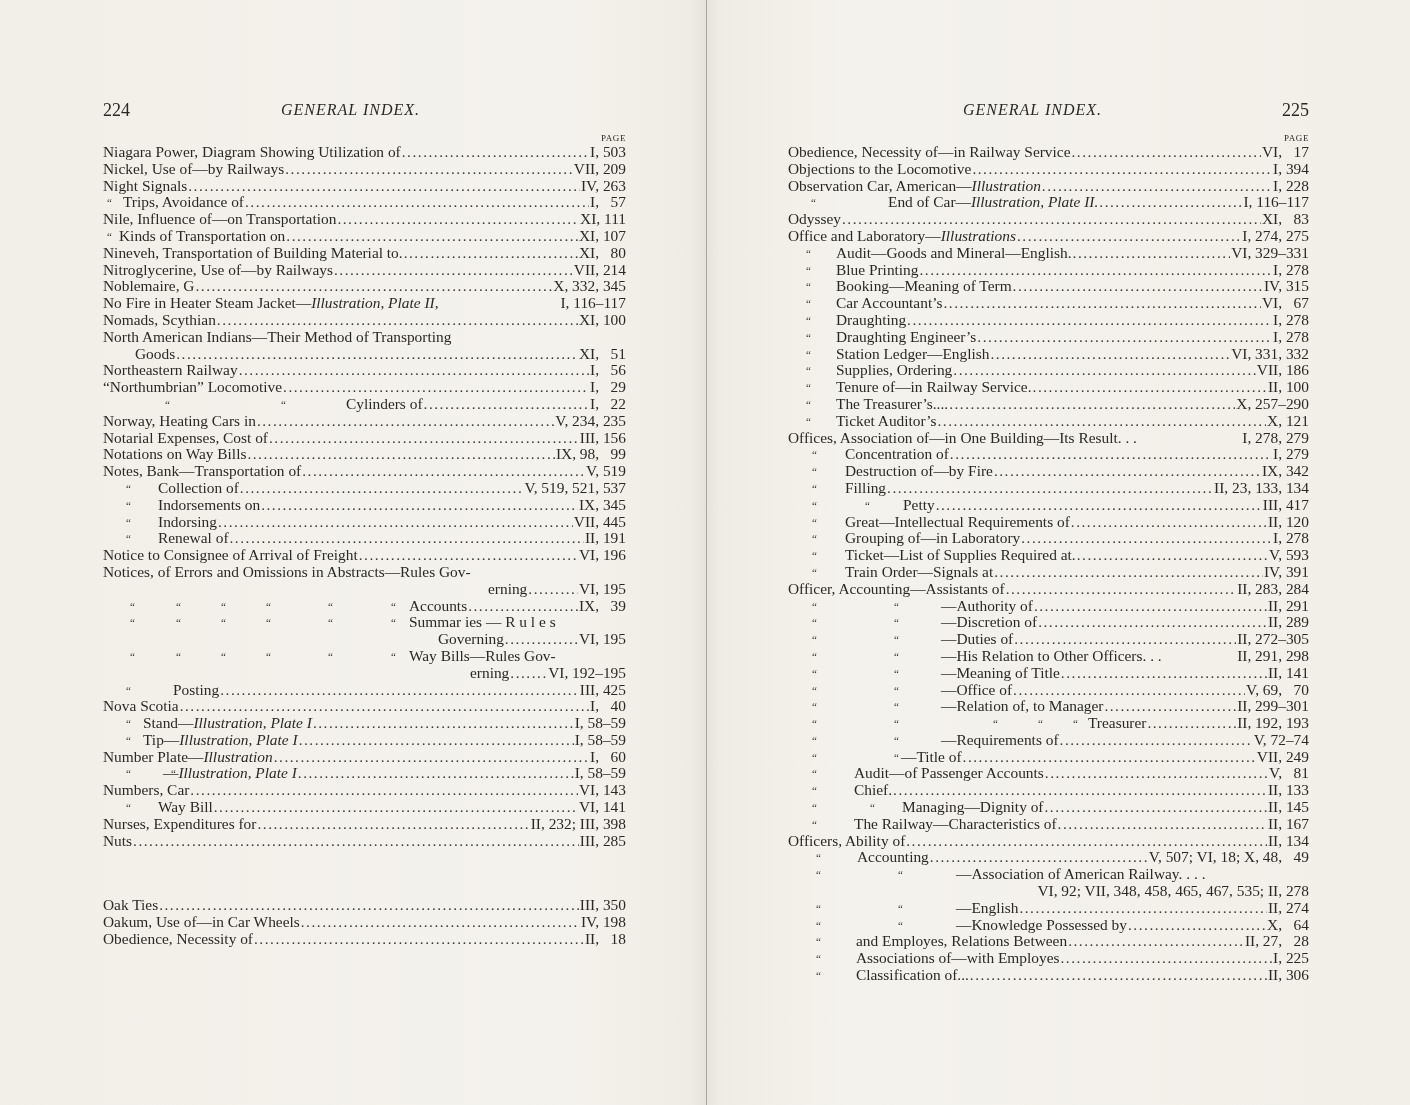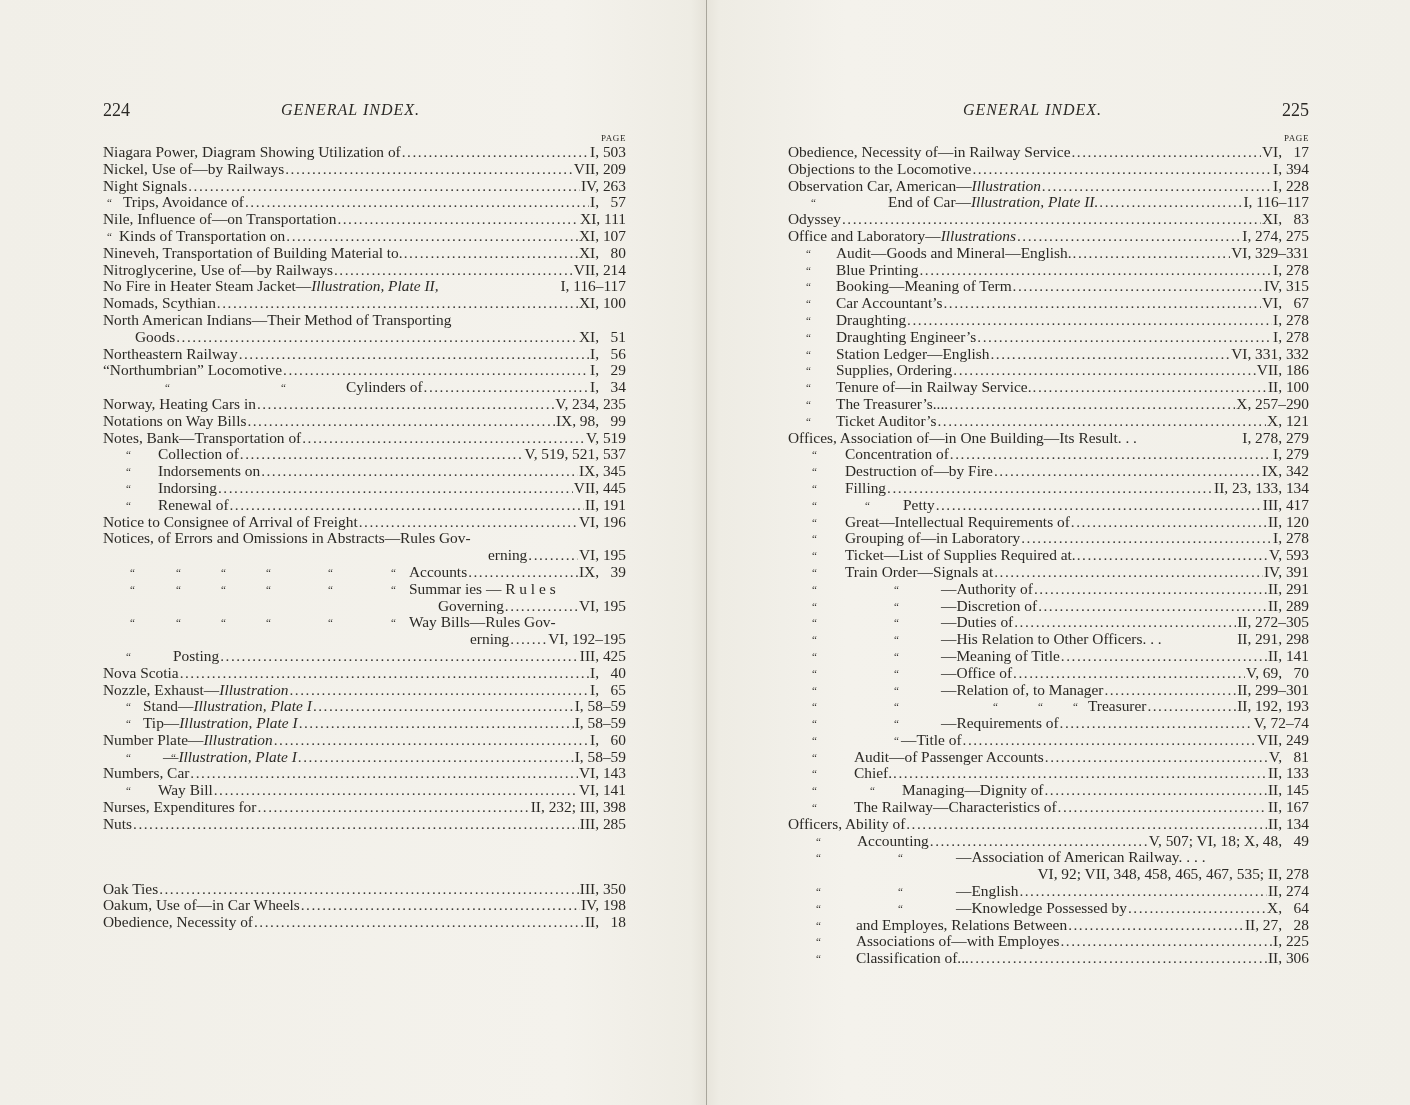--- a/index.html
+++ b/index.html
@@ -104,20 +104,25 @@
         <div class="row">
           <span class="text" style="margin-left: 0px;"><span>Nineveh, Transportation of Building Material to.</span></span>
           <span class="leader"></span>
           <span class="ref" style="white-space: pre;">XI,   80</span>
         </div>
         <div class="row">
           <span class="text" style="margin-left: 0px;"><span>Nitroglycerine, Use of—by Railways</span></span>
           <span class="leader"></span>
           <span class="ref" style="white-space: pre;">VII, 214</span>
         </div>
+        <div class="row">
+          <span class="text" style="margin-left: 0px;"><span>Noblemaire, G</span></span>
+          <span class="leader"></span>
+          <span class="ref" style="white-space: pre;">X, 332, 345</span>
+        </div>
         <div class="row noleader">
           <span class="text" style="margin-left: 0px;"><span>No Fire in Heater Steam Jacket—</span><i>Illustration, Plate II,</i></span>
           <span class="leader"></span>
           <span class="ref" style="white-space: pre;">I, 116–117</span>
         </div>
         <div class="row">
           <span class="text" style="margin-left: 0px;"><span>Nomads, Scythian</span></span>
           <span class="leader"></span>
           <span class="ref" style="white-space: pre;">XI, 100</span>
         </div>
@@ -139,26 +144,31 @@
         <div class="row">
           <span class="text" style="margin-left: 0px;"><span>“Northumbrian” Locomotive</span></span>
           <span class="leader"></span>
           <span class="ref" style="white-space: pre;">I,   29</span>
         </div>
         <div class="row">
           <span class="ditto" style="left: 62px;">“</span>
           <span class="ditto" style="left: 178px;">“</span>
           <span class="text" style="margin-left: 243px;"><span>Cylinders of</span></span>
           <span class="leader"></span>
-          <span class="ref" style="white-space: pre;">I,   34</span>
+          <span class="ref" style="white-space: pre;">I,   22</span>
         </div>
         <div class="row">
           <span class="text" style="margin-left: 0px;"><span>Norway, Heating Cars in</span></span>
           <span class="leader"></span>
           <span class="ref" style="white-space: pre;">V, 234, 235</span>
+        </div>
+        <div class="row">
+          <span class="text" style="margin-left: 0px;"><span>Notarial Expenses, Cost of</span></span>
+          <span class="leader"></span>
+          <span class="ref" style="white-space: pre;">III, 156</span>
         </div>
         <div class="row">
           <span class="text" style="margin-left: 0px;"><span>Notations on Way Bills</span></span>
           <span class="leader"></span>
           <span class="ref" style="white-space: pre;">IX, 98,   99</span>
         </div>
         <div class="row">
           <span class="text" style="margin-left: 0px;"><span>Notes, Bank—Transportation of</span></span>
           <span class="leader"></span>
           <span class="ref" style="white-space: pre;">V, 519</span>
@@ -248,25 +258,20 @@
         <div class="row">
           <span class="ditto" style="left: 23px;">“</span>
           <span class="text" style="margin-left: 70px;"><span>Posting</span></span>
           <span class="leader"></span>
           <span class="ref" style="white-space: pre;">III, 425</span>
         </div>
         <div class="row">
           <span class="text" style="margin-left: 0px;"><span>Nova Scotia</span></span>
           <span class="leader"></span>
           <span class="ref" style="white-space: pre;">I,   40</span>
-        </div>
-        <div class="row">
-          <span class="text" style="margin-left: 0px;"><span>Nozzle, Exhaust—</span><i>Illustration</i></span>
-          <span class="leader"></span>
-          <span class="ref" style="white-space: pre;">I,   65</span>
         </div>
         <div class="row">
           <span class="ditto" style="left: 23px;">“</span>
           <span class="text" style="margin-left: 40px;"><span>Stand—</span><i>Illustration, Plate I</i></span>
           <span class="leader"></span>
           <span class="ref" style="white-space: pre;">I, 58–59</span>
         </div>
         <div class="row">
           <span class="ditto" style="left: 23px;">“</span>
           <span class="text" style="margin-left: 40px;"><span>Tip—</span><i>Illustration, Plate I</i></span>
@@ -477,20 +482,25 @@
           <span class="leader"></span>
           <span class="ref" style="white-space: pre;">V, 593</span>
         </div>
         <div class="row">
           <span class="ditto" style="left: 24px;">“</span>
           <span class="text" style="margin-left: 57px;"><span>Train Order—Signals at</span></span>
           <span class="leader"></span>
           <span class="ref" style="white-space: pre;">IV, 391</span>
         </div>
         <div class="row">
+          <span class="text" style="margin-left: 0px;"><span>Officer, Accounting—Assistants of</span></span>
+          <span class="leader"></span>
+          <span class="ref" style="white-space: pre;">II, 283, 284</span>
+        </div>
+        <div class="row">
           <span class="ditto" style="left: 24px;">“</span>
           <span class="ditto" style="left: 106px;">“</span>
           <span class="text" style="margin-left: 153px;"><span>—Authority of</span></span>
           <span class="leader"></span>
           <span class="ref" style="white-space: pre;">II, 291</span>
         </div>
         <div class="row">
           <span class="ditto" style="left: 24px;">“</span>
           <span class="ditto" style="left: 106px;">“</span>
           <span class="text" style="margin-left: 153px;"><span>—Discretion of</span></span>

